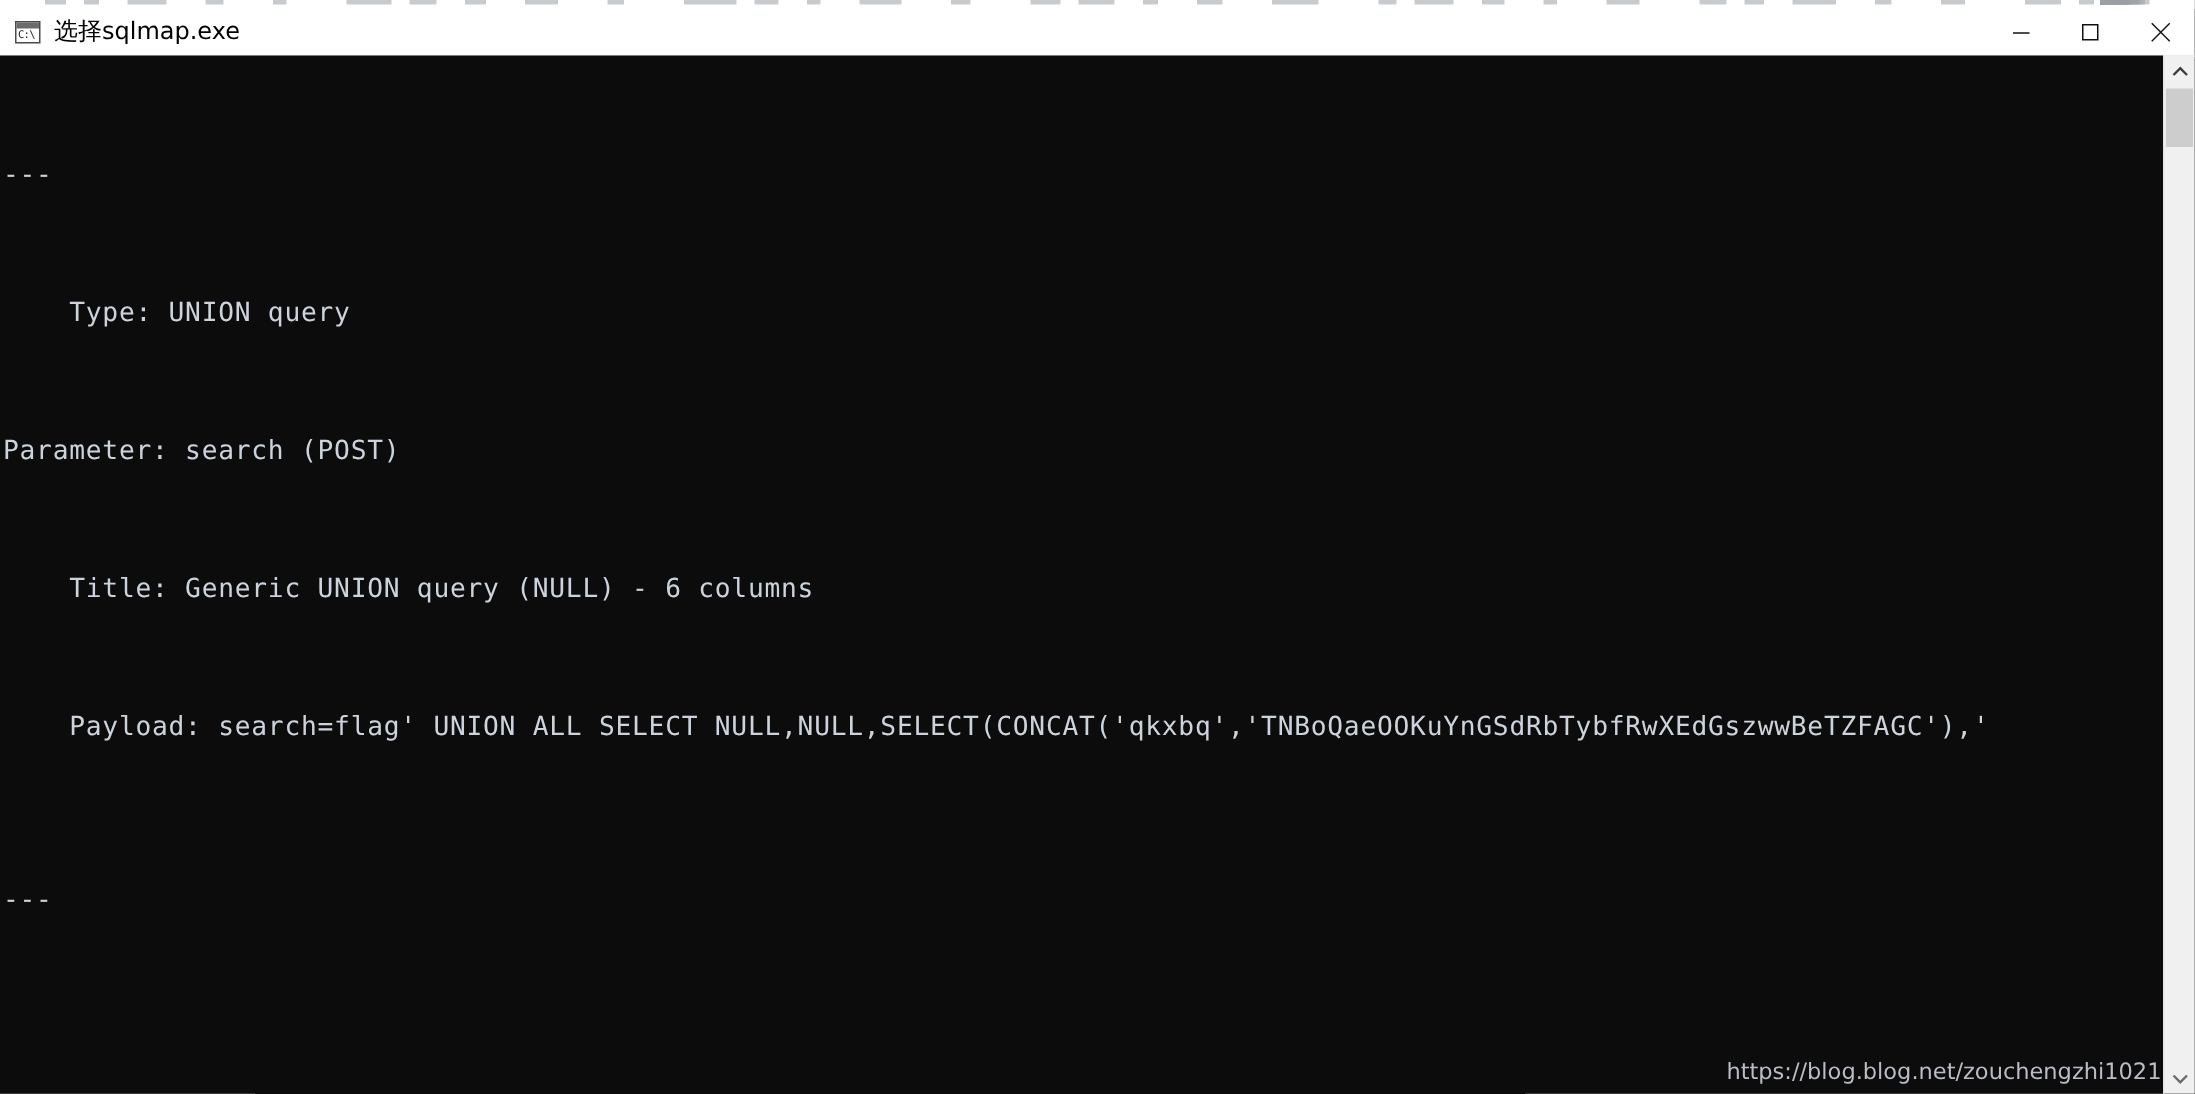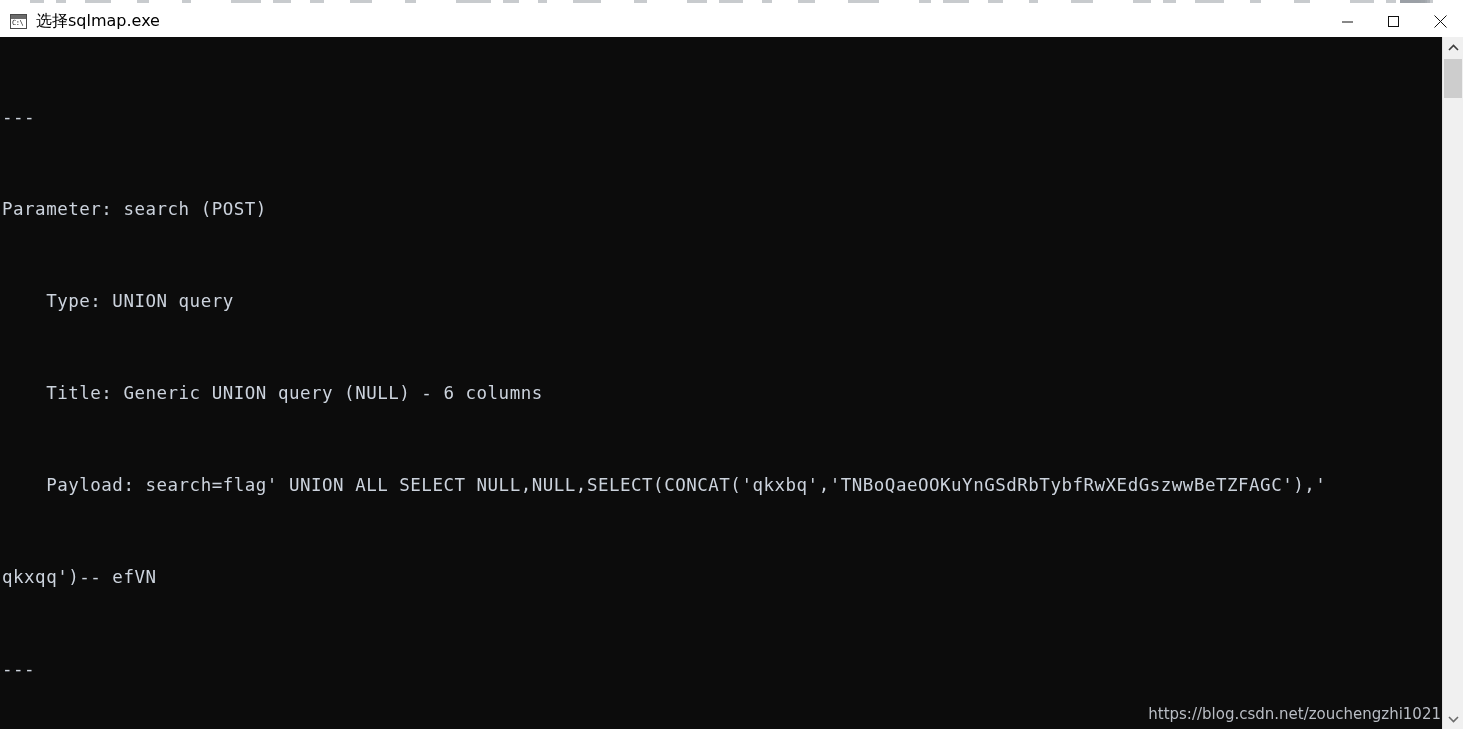--- a/index.html
+++ b/index.html
@@ -239,29 +239,28 @@
           <line x1="12.5" y1="0.5" x2="0.5" y2="12.5" stroke="#111" stroke-width="1"></line>
         </svg>
       </div>
     </div>
   </div>
 
   <div id="console-body">
 
     <div class="line"><span class="c-txt">---</span></div>
 
+    <div class="line"><span class="c-txt">    Type: UNION query</span></div>
+
     <div class="line"><span class="c-txt">Parameter: search (POST)</span></div>
 
-    <div class="line"><span class="c-txt">    Type: UNION query</span></div>
-
     <div class="line"><span class="c-txt">    Title: Generic UNION query (NULL) - 6 columns</span></div>
 
     <div class="line"><span class="c-txt">    Payload: search=flag' UNION ALL SELECT NULL,NULL,SELECT(CONCAT('qkxbq','TNBoQaeOOKuYnGSdRbTybfRwXEdGszwwBeTZFAGC'),'</span></div>
 
-    <div class="line"><span class="c-txt">qkxqq')-- efVN</span></div>
 
     <div class="line"><span class="c-txt">---</span></div>
 
     
 
     
 
     
 
     
@@ -308,15 +307,15 @@
       </svg>
     </div>
     <div id="sb-thumb"></div>
     <div class="sb-arrow" id="sb-down">
       <svg width="11" height="7" viewBox="0 0 11 7">
         <path d="M1 1 L5.5 5.5 L10 1" fill="none" stroke="#6b6b6b" stroke-width="1.6"></path>
       </svg>
     </div>
   </div>
 
-  <div id="watermark">https://blog.csdn.net/zouchengzhi1021</div>
+  <div id="watermark">https://blog.blog.net/zouchengzhi1021</div>
 
 </div>
 
 </body></html>

